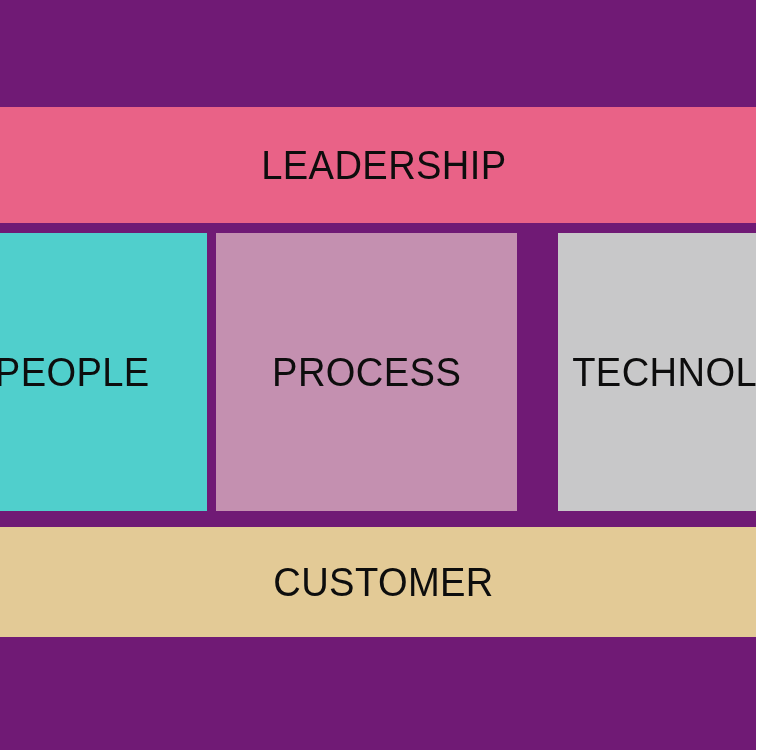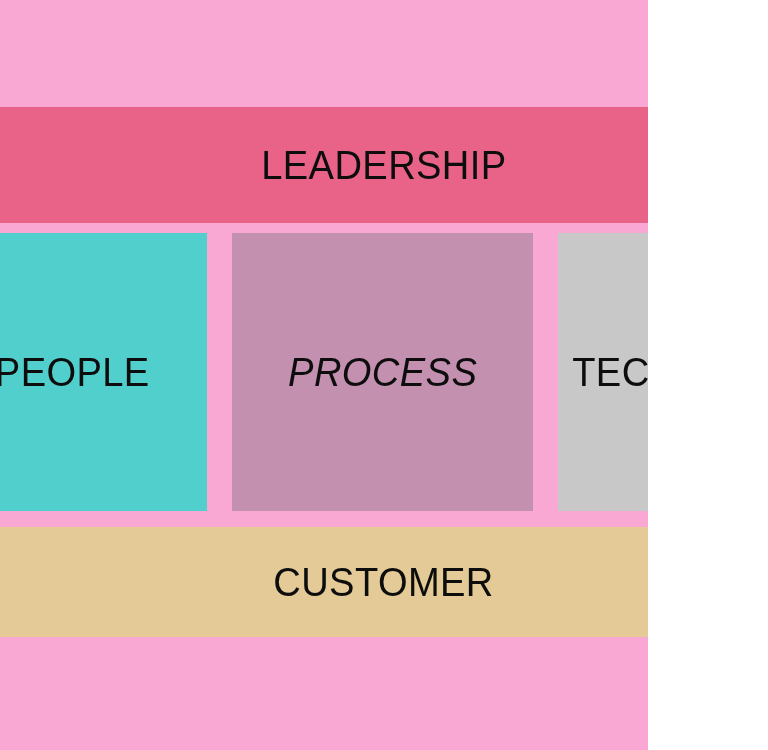--- a/index.html
+++ b/index.html
@@ -10,23 +10,23 @@
   }
   body {
     width: 768px;
     height: 750px;
     overflow: hidden;
     font-family: "Liberation Sans", "DejaVu Sans", sans-serif;
   }
 
   #diagram-canvas {
     position: relative;
-    width: 648px;
+    width: 756px;
     height: 750px;
-    background: #f9a8d4;
+    background: #701a75;
     overflow: hidden;
   }
 
   
   .block {
     position: absolute;
     display: flex;
     align-items: center;
     justify-content: center;
     box-sizing: border-box;
@@ -66,23 +66,22 @@
     top: 233px;
     height: 278px;
   }
 
   #people-block {
     left: -62px;
     width: 269px;
   }
 
   #process-block {
-    left: 232px;
+    left: 216px;
     width: 301px;
-    font-style: italic;
   }
 
   #technology-block {
     left: 558px;
     width: 300px;
   }
 </style>
 </head>
 <body>
 

